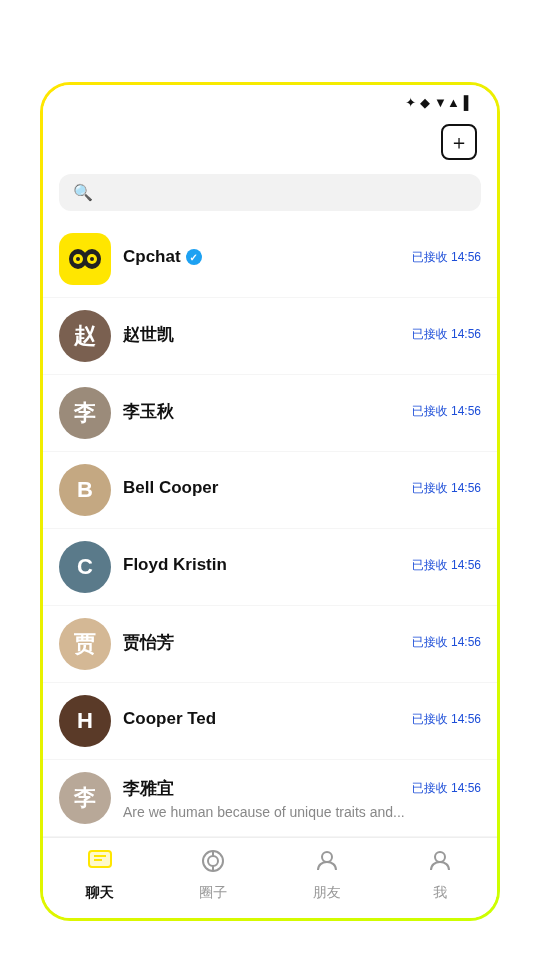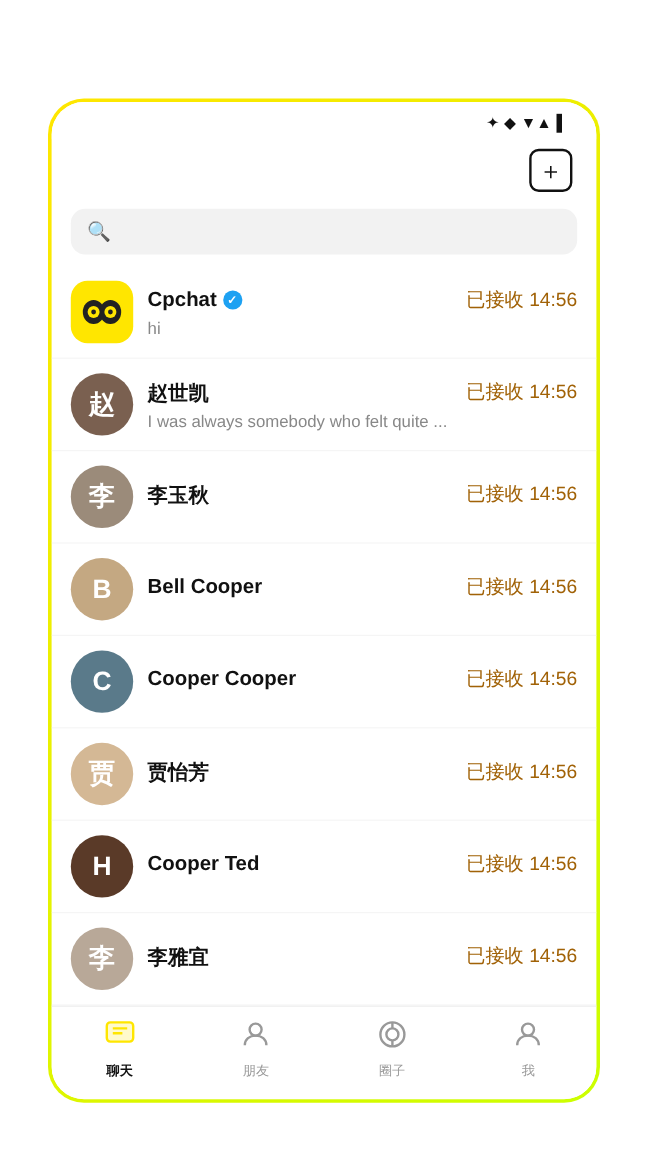--- a/index.html
+++ b/index.html
@@ -184,22 +184,22 @@
       height: 16px;
       background: #1DA1F2;
       border-radius: 50%;
       display: flex;
       align-items: center;
       justify-content: center;
       font-size: 10px;
       color: #fff;
     }
     .chat-time {
-      font-size: 16px;
-      color: #a16207;
+      font-size: 12px;
+      color: #1d4ed8;
       white-space: nowrap;
     }
     .chat-preview {
       font-size: 14px;
       color: #888;
       white-space: nowrap;
       overflow: hidden;
       text-overflow: ellipsis;
     }
 
@@ -221,21 +221,21 @@
       min-width: 60px;
     }
     .nav-icon {
       font-size: 22px;
       color: #999;
     }
     .nav-icon.active {
       color: #FFE600;
     }
     .nav-label {
-      font-size: 11px;
+      font-size: 14px;
       color: #999;
     }
     .nav-label.active {
       color: #111;
       font-weight: 600;
     }
   </style>
 </head>
 <body>
 
@@ -284,35 +284,33 @@
         <rect x="23" y="12" width="4" height="4" rx="2" fill="#222"></rect>
       </svg>
     </div>
     <div class="chat-content">
       <div class="chat-top-row">
         <span class="chat-name">
           Cpchat<span class="verified-badge">✓</span>
         </span>
         <span class="chat-time">已接收 14:56</span>
       </div>
-      <div class="chat-preview">hi</div>
     </div>
   </div>
           <div class="chat-item">
     <div class="avatar" style="background:#7A6050;">
       赵
     </div>
     <div class="chat-content">
       <div class="chat-top-row">
         <span class="chat-name">
           赵世凯
         </span>
         <span class="chat-time">已接收 14:56</span>
       </div>
-      <div class="chat-preview">I was always somebody who felt quite  ...</div>
     </div>
   </div>
           <div class="chat-item">
     <div class="avatar" style="background:#9B8B7A;">
       李
     </div>
     <div class="chat-content">
       <div class="chat-top-row">
         <span class="chat-name">
           李玉秋
@@ -334,21 +332,21 @@
       </div>
     </div>
   </div>
           <div class="chat-item">
     <div class="avatar" style="background:#5A7A8A;">
       C
     </div>
     <div class="chat-content">
       <div class="chat-top-row">
         <span class="chat-name">
-          Cooper Cooper
+          Floyd Kristin
         </span>
         <span class="chat-time">已接收 14:56</span>
       </div>
     </div>
   </div>
           <div class="chat-item">
     <div class="avatar" style="background:#D4B895;">
       贾
     </div>
     <div class="chat-content">
@@ -377,63 +375,64 @@
     <div class="avatar" style="background:#B8A898;">
       李
     </div>
     <div class="chat-content">
       <div class="chat-top-row">
         <span class="chat-name">
           李雅宜
         </span>
         <span class="chat-time">已接收 14:56</span>
       </div>
+      <div class="chat-preview">Are we human because of unique traits and...</div>
     </div>
   </div>
         </div>
 
       <div class="bottom-nav" id="bottom-nav">
       <div class="nav-item">
     <div class="nav-icon active" style="color:#FFE600;">
       <svg width="26" height="26" viewBox="0 0 26 26" fill="none">
     <rect x="2" y="3" width="22" height="16" rx="3" fill="currentColor" opacity="0.2"></rect>
     <rect x="2" y="3" width="22" height="16" rx="3" stroke="currentColor" stroke-width="2" fill="none"></rect>
     <line x1="7" y1="8" x2="19" y2="8" stroke="currentColor" stroke-width="2"></line>
     <line x1="7" y1="12" x2="15" y2="12" stroke="currentColor" stroke-width="2"></line>
   </svg>
     </div>
     <span class="nav-label active">聊天</span>
   </div>
           <div class="nav-item">
     <div class="nav-icon" style="color:#999;">
       <svg width="26" height="26" viewBox="0 0 26 26" fill="none">
-    <circle cx="13" cy="9" r="5" stroke="currentColor" stroke-width="2" fill="none"></circle>
-    <path d="M4 22c0-5 4-8 9-8s9 3 9 8" stroke="currentColor" stroke-width="2" fill="none"></path>
-  </svg>
-    </div>
-    <span class="nav-label">朋友</span>
-  </div>
-          <div class="nav-item">
-    <div class="nav-icon" style="color:#999;">
-      <svg width="26" height="26" viewBox="0 0 26 26" fill="none">
     <circle cx="13" cy="13" r="10" stroke="currentColor" stroke-width="2" fill="none"></circle>
     <circle cx="13" cy="13" r="5" stroke="currentColor" stroke-width="2" fill="none"></circle>
     <line x1="13" y1="3" x2="13" y2="8" stroke="currentColor" stroke-width="2"></line>
     <line x1="13" y1="18" x2="13" y2="23" stroke="currentColor" stroke-width="2"></line>
   </svg>
     </div>
     <span class="nav-label">圈子</span>
   </div>
           <div class="nav-item">
     <div class="nav-icon" style="color:#999;">
       <svg width="26" height="26" viewBox="0 0 26 26" fill="none">
     <circle cx="13" cy="9" r="5" stroke="currentColor" stroke-width="2" fill="none"></circle>
     <path d="M4 22c0-5 4-8 9-8s9 3 9 8" stroke="currentColor" stroke-width="2" fill="none"></path>
   </svg>
     </div>
+    <span class="nav-label">朋友</span>
+  </div>
+          <div class="nav-item">
+    <div class="nav-icon" style="color:#999;">
+      <svg width="26" height="26" viewBox="0 0 26 26" fill="none">
+    <circle cx="13" cy="9" r="5" stroke="currentColor" stroke-width="2" fill="none"></circle>
+    <path d="M4 22c0-5 4-8 9-8s9 3 9 8" stroke="currentColor" stroke-width="2" fill="none"></path>
+  </svg>
+    </div>
     <span class="nav-label">我</span>
   </div>
         </div>
 
     </div>
   </div>
 
 </div>
 
 </body></html>

